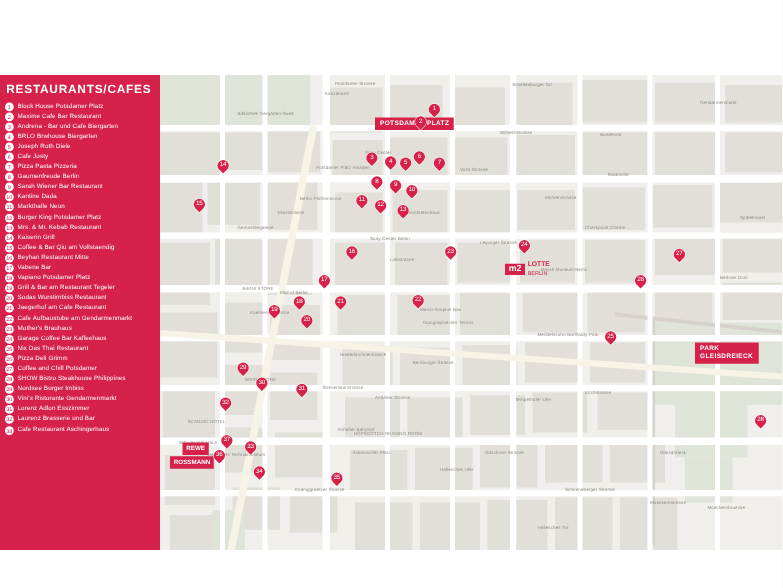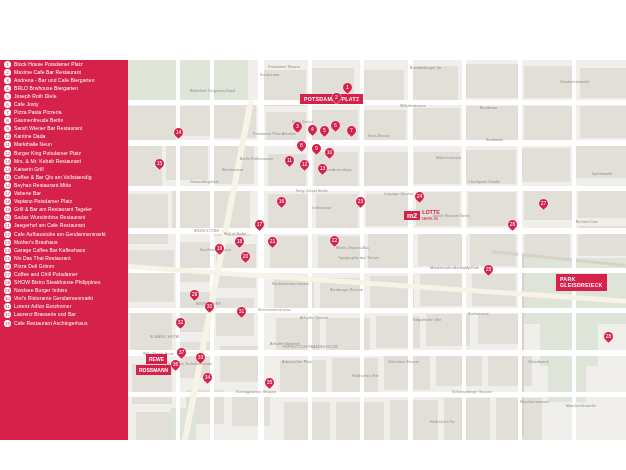--- a/index.html
+++ b/index.html
@@ -495,20 +495,21 @@
           <span>36</span>
         </div>
         <div class="pin" style="left: 177px; top: 288px;">
           <span>37</span>
         </div>
       </div>
 
   </div>
 
   <div id="legend">
+    <div id="legendTitle">RESTAURANTS/CAFES</div>
     <div id="legendList">
         <div class="lrow">
           <div class="lnum">1</div>
           <div class="ltext">Block House Potsdamer Platz</div>
         </div>
         <div class="lrow">
           <div class="lnum">2</div>
           <div class="ltext">Maxime Cafe Bar Restaurant</div>
         </div>
         <div class="lrow">

